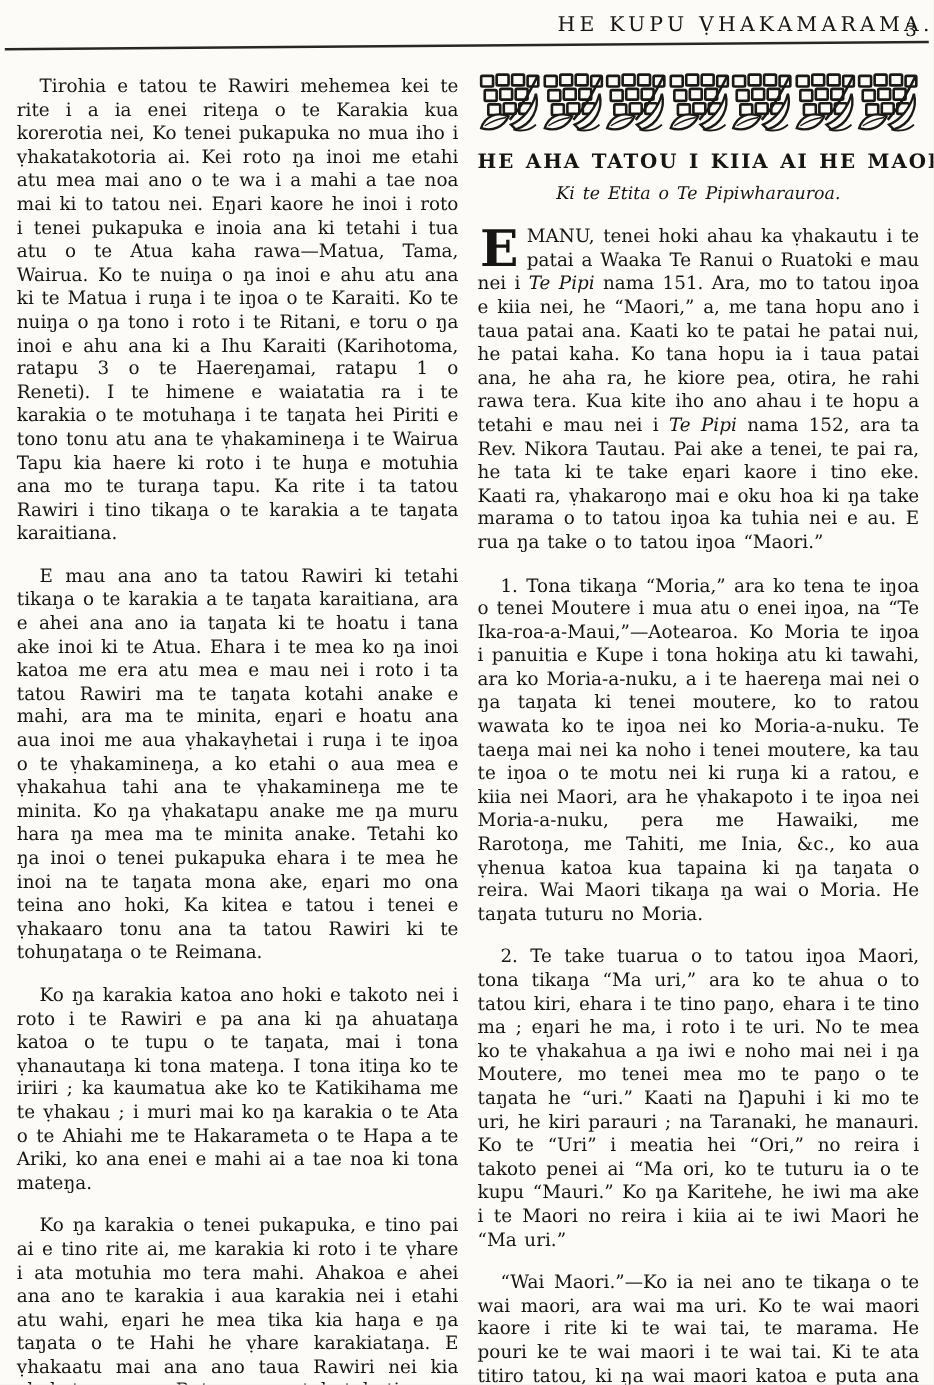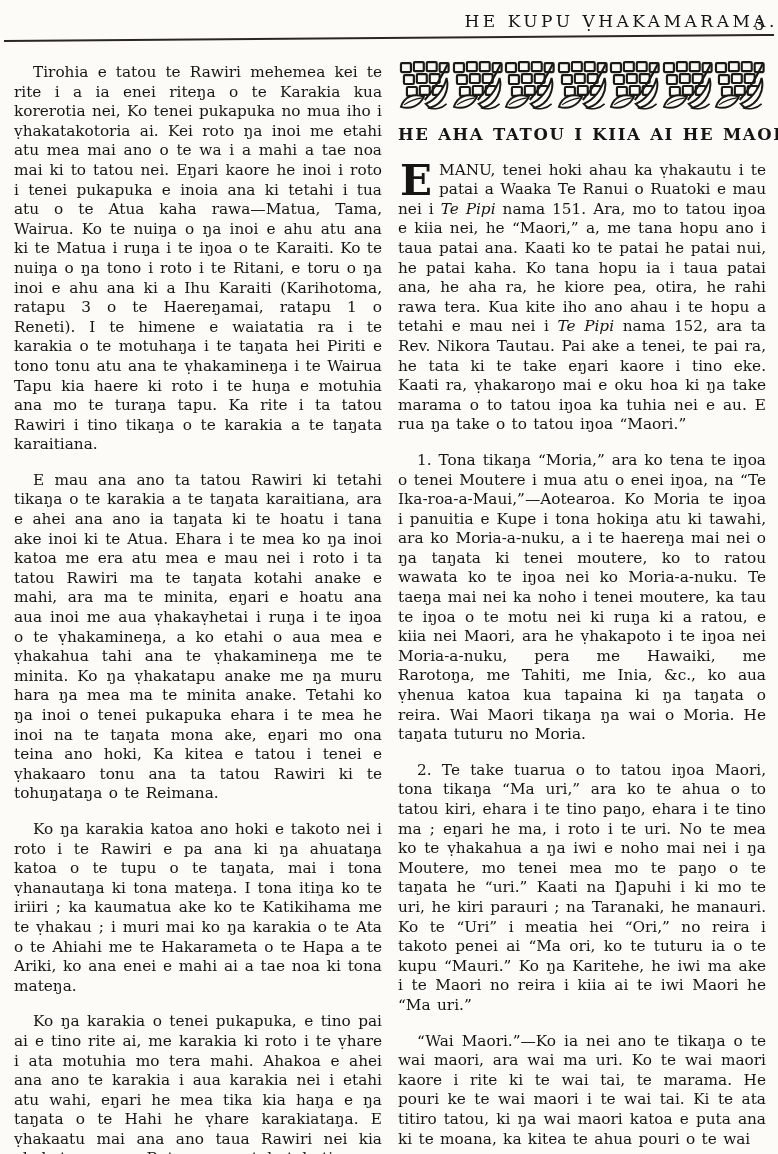--- a/index.html
+++ b/index.html
@@ -142,20 +142,21 @@
           </svg>
         <svg width="53" height="52">
             <use href="#orn-tile"></use>
           </svg>
         <svg width="53" height="52">
             <use href="#orn-tile"></use>
           </svg>
       </div>
 
       <h2 class="headline">HE AHA TATOU I KIIA AI HE MAORI.</h2>
+      <div class="byline">Ki te Etita o Te Pipiwharauroa.</div>
 
       <p class="lead"><span class="dropcap">E</span><span>MANU, tenei hoki ahau ka ṿhakautu i te patai a Waaka Te Ranui o Ruatoki e mau nei i </span><i>Te Pipi</i><span> nama 151.  Ara, mo to tatou iŋoa e kiia nei, he “Maori,” a, me tana hopu ano i taua patai ana.  Kaati ko te patai he patai nui, he patai kaha.  Ko tana hopu ia i taua patai ana, he aha ra, he kiore pea, otira, he rahi rawa tera.  Kua kite iho ano ahau i te hopu a tetahi e mau nei i </span><i>Te Pipi</i><span> nama 152, ara ta Rev. Nikora Tautau.  Pai ake a tenei, te pai ra, he tata ki te take eŋari kaore i tino eke.  Kaati ra, ṿhakaroŋo mai e oku hoa ki ŋa take marama o to tatou iŋoa ka tuhia nei e au.  E rua ŋa take o to tatou iŋoa “Maori.”</span></p>
 
       <p>1.  Tona tikaŋa “Moria,” ara ko tena te iŋoa o tenei Moutere i mua atu o enei iŋoa, na “Te Ika-roa-a-Maui,”—Aotearoa.  Ko Moria te iŋoa i panuitia e Kupe i tona hokiŋa atu ki tawahi, ara ko Moria-a-nuku, a i te haereŋa mai nei o ŋa taŋata ki tenei moutere, ko to ratou wawata ko te iŋoa nei ko Moria-a-nuku.  Te taeŋa mai nei ka noho i tenei moutere, ka tau te iŋoa o te motu nei ki ruŋa ki a ratou, e kiia nei Maori, ara he ṿhakapoto i te iŋoa nei Moria-a-nuku, pera me Hawaiki, me Rarotoŋa, me Tahiti, me Inia, &amp;c., ko aua ṿhenua katoa kua tapaina ki ŋa taŋata o reira.  Wai Maori tikaŋa ŋa wai o Moria.  He taŋata tuturu no Moria.</p>
       <p>2.  Te take tuarua o to tatou iŋoa Maori, tona tikaŋa “Ma uri,” ara ko te ahua o to tatou kiri, ehara i te tino paŋo, ehara i te tino ma ; eŋari he ma, i roto i te uri.  No te mea ko te ṿhakahua a ŋa iwi e noho mai nei i ŋa Moutere, mo tenei mea mo te paŋo o te taŋata he “uri.”  Kaati na Ŋapuhi i ki mo te uri, he kiri parauri ; na Taranaki, he manauri.  Ko te “Uri” i meatia hei “Ori,” no reira i takoto penei ai “Ma ori, ko te tuturu ia o te kupu “Mauri.”  Ko ŋa Karitehe, he iwi ma ake i te Maori no reira i kiia ai te iwi Maori he “Ma uri.”</p>
       <p>“Wai Maori.”—Ko ia nei ano te tikaŋa o te wai maori, ara wai ma uri.  Ko te wai maori kaore i rite ki te wai tai, te marama.  He pouri ke te wai maori i te wai tai.  Ki te ata titiro tatou, ki ŋa wai maori katoa e puta ana ki te moana, ka kitea te ahua pouri o te wai</p>
     </section>
 
   </main>
 </div>

